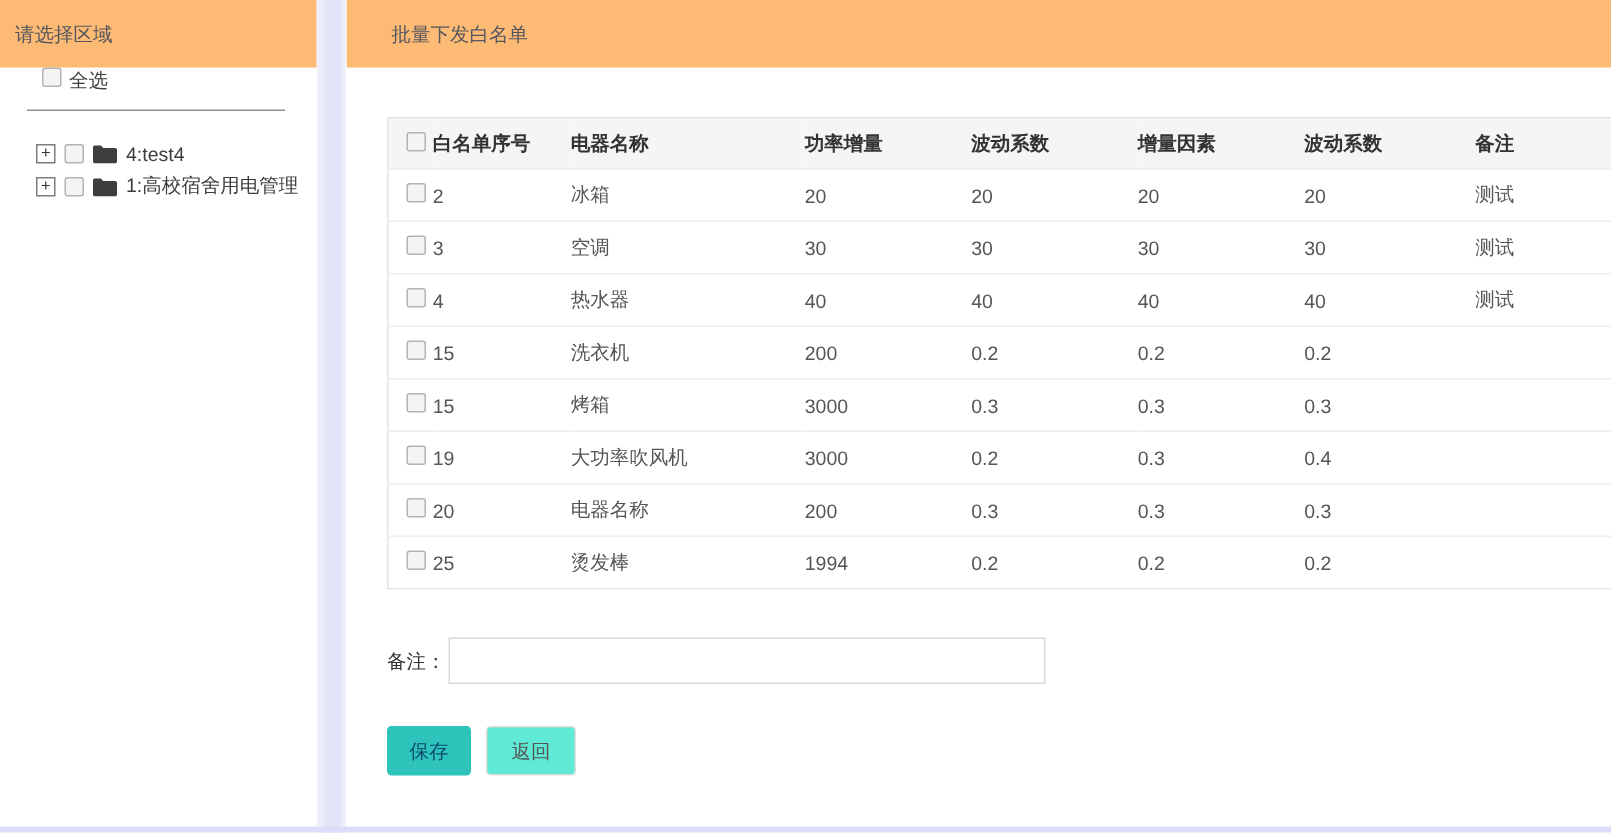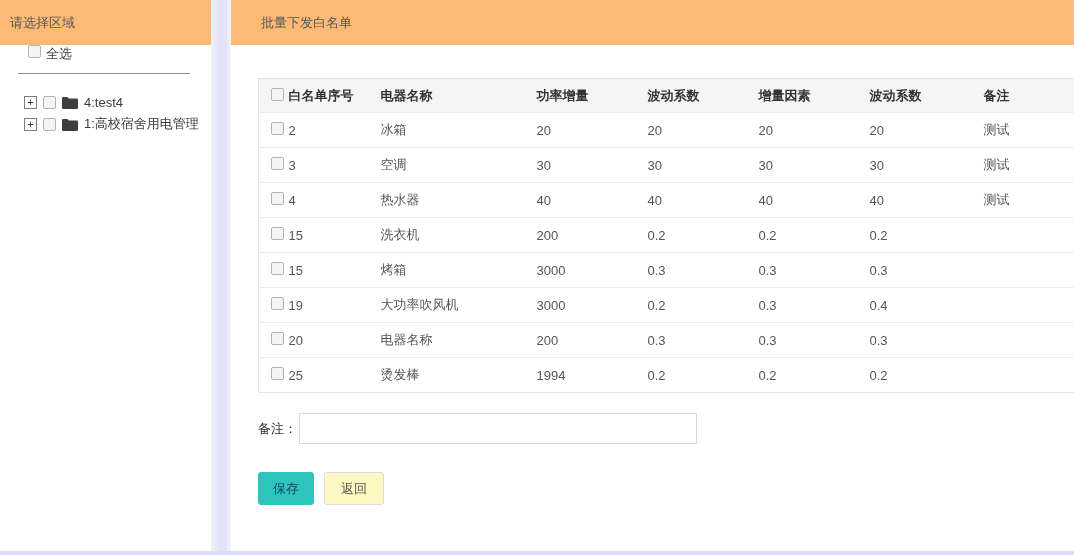--- a/index.html
+++ b/index.html
@@ -62,33 +62,33 @@
   col.c-nm  { width:156px; } col.c-p1  { width:111px; }
   col.c-p2  { width:111px; } col.c-p3  { width:111px; }
   col.c-p4  { width:114px; } col.c-rk  { width:330px; }
   thead tr { height:34px; background:#f5f5f5; }
   thead th { text-align:left; font-weight:bold; color:#333; font-size:13px; }
   tbody tr { height:35px; background:#fff; border-top:1px solid #ededed; }
   tbody td { color:#555; font-size:13px; }
   table { border:1px solid #e3e3e3; }
   td.cb-cell, th.cb-cell { padding-left:12px; }
 
-  .remark-row { display:flex; align-items:center; margin-top:20px; }
+  .remark-row { display:flex; align-items:center; margin-top:32px; }
   .remark-label { color:#333; }
   .remark-input {
     width:398px; height:31px; border:1px solid #d9d9d9; background:#fff;
     margin-left:2px; padding:0 8px; font-size:13px; color:#555; outline:none;
     font-family:"Liberation Sans","DejaVu Sans",sans-serif;
   }
 
   .btn-row { display:flex; align-items:center; gap:10px; margin-top:28px; }
   .btn { font-size:13px; border-radius:3px; cursor:pointer; padding:8px 14px; line-height:15px;
          font-family:"Liberation Sans","DejaVu Sans",sans-serif; }
   .btn-save { background:#2ec3bb; border:1px solid #2ec3bb; color:#0c4a6e; }
-  .btn-back { background:#fef9c3; border:1px solid #dcdcdc; color:#555; padding:8px 16px; }
+  .btn-back { background:#5eead4; border:1px solid #dcdcdc; color:#555; padding:8px 16px; }
 </style>
 </head>
 <body>
 
 <div class="gap-strip"></div>
 <div class="bottom-strip"></div>
 
 <div class="sidebar">
   <div class="panel-header">
     <span>请选择区域</span>

